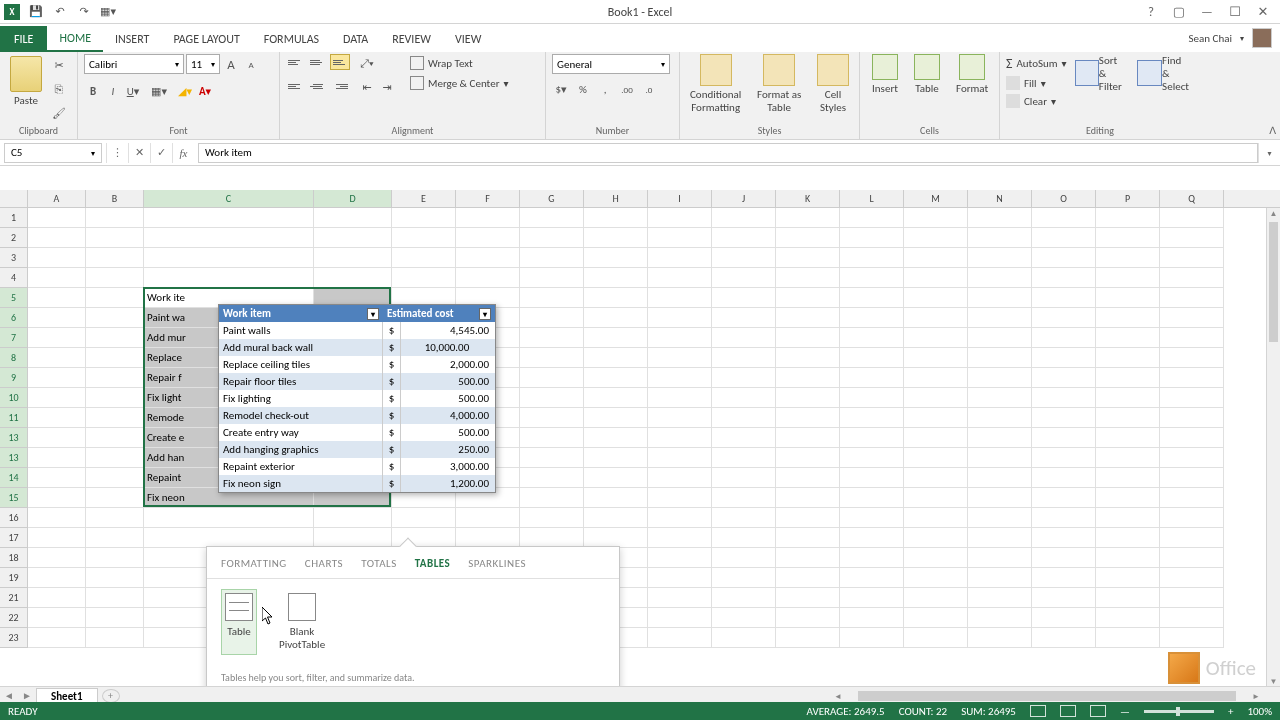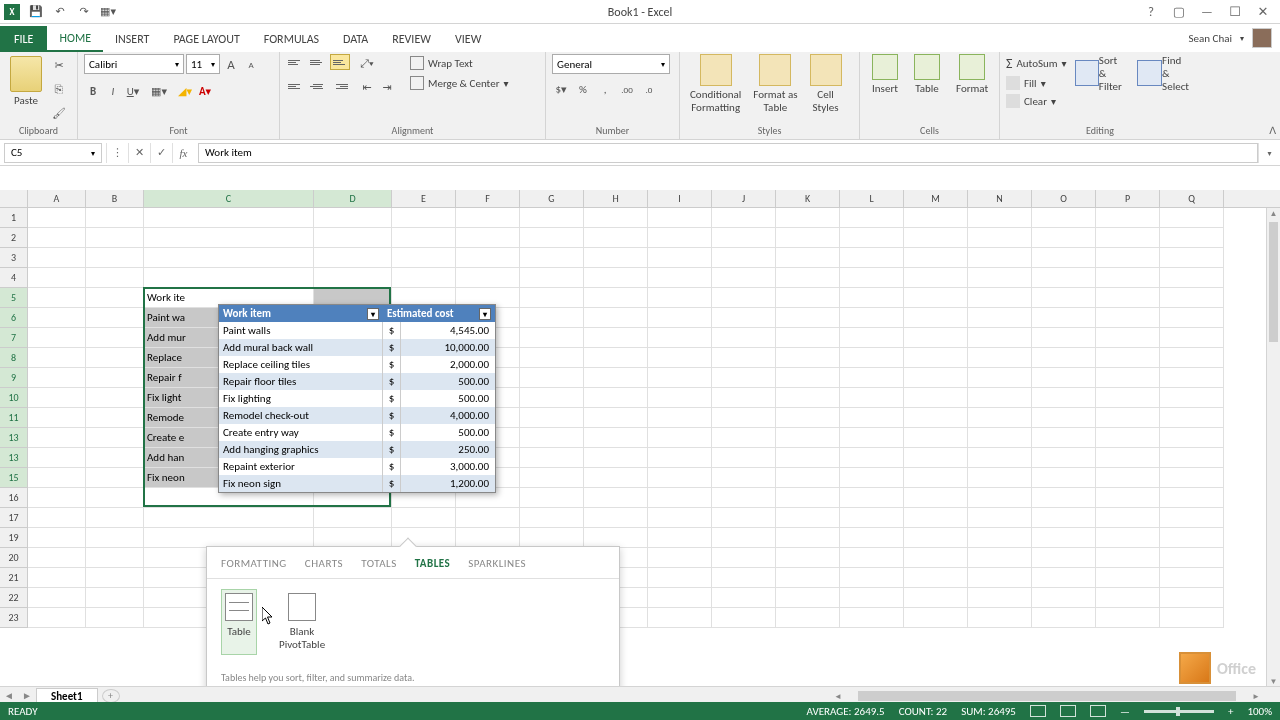--- a/index.html
+++ b/index.html
@@ -84,21 +84,21 @@
 .sheet-nav{width:18px;text-align:center;color:#888;font-size:10px}
 .sheet-tab{background:#fff;border:1px solid #ccc;border-bottom:none;padding:1px 14px;font-size:11px;font-weight:bold}
 .sheet-add{width:18px;height:14px;border:1px solid #ccc;border-radius:50%;margin-left:4px;text-align:center;font-size:10px;line-height:12px;color:#888}
 .hscroll{position:absolute;right:18px;width:430px;height:14px;background:#f0f0f0;display:flex;align-items:center}
 .hscroll-thumb{height:10px;background:#cdcdcd;flex:1;margin:0 14px}
 .statusbar{position:absolute;bottom:0;left:0;right:0;height:18px;background:#217346;color:#fff;display:flex;align-items:center;font-size:10px;padding:0 8px}
 .sb-right{margin-left:auto;display:flex;gap:14px;align-items:center}
 .view-btn{width:16px;height:12px;border:1px solid #fff;opacity:0.8}
 .zoom-slider{width:70px;height:3px;background:#fff;position:relative;opacity:0.8}
 .zoom-slider::after{content:"";position:absolute;left:32px;top:-3px;width:4px;height:9px;background:#fff}
-.office-wm{position:absolute;right:24px;bottom:36px;font-size:16px;color:#d0d0d0;font-weight:700;display:flex;align-items:center;gap:6px}
+.office-wm{position:absolute;right:24px;bottom:36px;font-size:21px;color:#d0d0d0;font-weight:400;display:flex;align-items:center;gap:6px}
 .office-wm::before{content:"";width:28px;height:28px;border:2px solid #d89038;background:linear-gradient(135deg,#f4a848,#d87818)}
 .cursor-arrow{position:absolute;width:12px;height:18px;pointer-events:none;z-index:999}
 .cursor-arrow svg{width:100%;height:100%}
 </style>
 </head>
 <body>
 
 <div class="titlebar">
   <div class="qat">
     <div class="excel-icon">X</div>
@@ -242,21 +242,21 @@
         <span class="mini-btn">%</span>
         <span class="mini-btn">,</span>
         <span class="mini-btn" style="font-size:9px">.00</span>
         <span class="mini-btn" style="font-size:9px">.0</span>
       </div>
     </div>
     <div class="rgroup-label">Number</div>
   </div>
 
   <div class="rgroup" style="width:180px">
-    <div class="rgroup-body" style="justify-content:flex-start">
+    <div class="rgroup-body" style="justify-content:space-between">
       <div class="styles-btn">
           <div class="styles-ico"></div>
           <span style="white-space:pre-line">Conditional
 Formatting</span>
         </div>
       <div class="styles-btn">
           <div class="styles-ico"></div>
           <span style="white-space:pre-line">Format as
 Table</span>
         </div>
@@ -601,20 +601,40 @@
         <div class="cell" style="width: 64px;"></div>
         <div class="cell" style="width: 64px;"></div>
         <div class="cell" style="width: 64px;"></div>
         <div class="cell" style="width: 64px;"></div>
         <div class="cell" style="width: 64px;"></div>
         <div class="cell" style="width: 64px;"></div>
         <div class="cell" style="width: 64px;"></div>
         <div class="cell" style="width: 64px;"></div>
       </div>
       <div class="grid-row">
+        <div class="rh sel">14</div>
+        <div class="cell" style="width: 58px;"></div>
+        <div class="cell" style="width: 58px;"></div>
+        <div class="cell selbg" style="width: 170px;">Repaint</div>
+        <div class="cell selbg" style="width: 78px;"></div>
+        <div class="cell" style="width: 64px;"></div>
+        <div class="cell" style="width: 64px;"></div>
+        <div class="cell" style="width: 64px;"></div>
+        <div class="cell" style="width: 64px;"></div>
+        <div class="cell" style="width: 64px;"></div>
+        <div class="cell" style="width: 64px;"></div>
+        <div class="cell" style="width: 64px;"></div>
+        <div class="cell" style="width: 64px;"></div>
+        <div class="cell" style="width: 64px;"></div>
+        <div class="cell" style="width: 64px;"></div>
+        <div class="cell" style="width: 64px;"></div>
+        <div class="cell" style="width: 64px;"></div>
+        <div class="cell" style="width: 64px;"></div>
+      </div>
+      <div class="grid-row">
         <div class="rh sel">15</div>
         <div class="cell" style="width: 58px;"></div>
         <div class="cell" style="width: 58px;"></div>
         <div class="cell selbg" style="width: 170px;">Fix neon</div>
         <div class="cell selbg" style="width: 78px;"></div>
         <div class="cell" style="width: 64px;"></div>
         <div class="cell" style="width: 64px;"></div>
         <div class="cell" style="width: 64px;"></div>
         <div class="cell" style="width: 64px;"></div>
         <div class="cell" style="width: 64px;"></div>
@@ -661,41 +681,41 @@
         <div class="cell" style="width: 64px;"></div>
         <div class="cell" style="width: 64px;"></div>
         <div class="cell" style="width: 64px;"></div>
         <div class="cell" style="width: 64px;"></div>
         <div class="cell" style="width: 64px;"></div>
         <div class="cell" style="width: 64px;"></div>
         <div class="cell" style="width: 64px;"></div>
         <div class="cell" style="width: 64px;"></div>
       </div>
       <div class="grid-row">
+        <div class="rh">18</div>
+        <div class="cell" style="width: 58px;"></div>
+        <div class="cell" style="width: 58px;"></div>
+        <div class="cell" style="width: 170px;"></div>
+        <div class="cell" style="width: 78px;"></div>
+        <div class="cell" style="width: 64px;"></div>
+        <div class="cell" style="width: 64px;"></div>
+        <div class="cell" style="width: 64px;"></div>
+        <div class="cell" style="width: 64px;"></div>
+        <div class="cell" style="width: 64px;"></div>
+        <div class="cell" style="width: 64px;"></div>
+        <div class="cell" style="width: 64px;"></div>
+        <div class="cell" style="width: 64px;"></div>
+        <div class="cell" style="width: 64px;"></div>
+        <div class="cell" style="width: 64px;"></div>
+        <div class="cell" style="width: 64px;"></div>
+        <div class="cell" style="width: 64px;"></div>
+        <div class="cell" style="width: 64px;"></div>
+      </div>
+      <div class="grid-row">
         <div class="rh">19</div>
-        <div class="cell" style="width: 58px;"></div>
-        <div class="cell" style="width: 58px;"></div>
-        <div class="cell" style="width: 170px;"></div>
-        <div class="cell" style="width: 78px;"></div>
-        <div class="cell" style="width: 64px;"></div>
-        <div class="cell" style="width: 64px;"></div>
-        <div class="cell" style="width: 64px;"></div>
-        <div class="cell" style="width: 64px;"></div>
-        <div class="cell" style="width: 64px;"></div>
-        <div class="cell" style="width: 64px;"></div>
-        <div class="cell" style="width: 64px;"></div>
-        <div class="cell" style="width: 64px;"></div>
-        <div class="cell" style="width: 64px;"></div>
-        <div class="cell" style="width: 64px;"></div>
-        <div class="cell" style="width: 64px;"></div>
-        <div class="cell" style="width: 64px;"></div>
-        <div class="cell" style="width: 64px;"></div>
-      </div>
-      <div class="grid-row">
-        <div class="rh">20</div>
         <div class="cell" style="width: 58px;"></div>
         <div class="cell" style="width: 58px;"></div>
         <div class="cell" style="width: 170px;"></div>
         <div class="cell" style="width: 78px;"></div>
         <div class="cell" style="width: 64px;"></div>
         <div class="cell" style="width: 64px;"></div>
         <div class="cell" style="width: 64px;"></div>
         <div class="cell" style="width: 64px;"></div>
         <div class="cell" style="width: 64px;"></div>
         <div class="cell" style="width: 64px;"></div>
@@ -789,21 +809,21 @@
   </div>
   <div id="tp-body">
       <div class="tp-row">
         <div style="width:164px">Paint walls</div>
         <div style="width:18px;text-align:center">$</div>
         <div style="width:92px;text-align:right;border-right:none">4,545.00</div>
       </div>
       <div class="tp-row">
         <div style="width:164px">Add mural back wall</div>
         <div style="width:18px;text-align:center">$</div>
-        <div style="width:92px;text-align:right;border-right:none">10,000.00</div>
+        <div style="width:92px;text-align:center;border-right:none">10,000.00</div>
       </div>
       <div class="tp-row">
         <div style="width:164px">Replace ceiling tiles</div>
         <div style="width:18px;text-align:center">$</div>
         <div style="width:92px;text-align:right;border-right:none">2,000.00</div>
       </div>
       <div class="tp-row">
         <div style="width:164px">Repair floor tiles</div>
         <div style="width:18px;text-align:center">$</div>
         <div style="width:92px;text-align:right;border-right:none">500.00</div>

